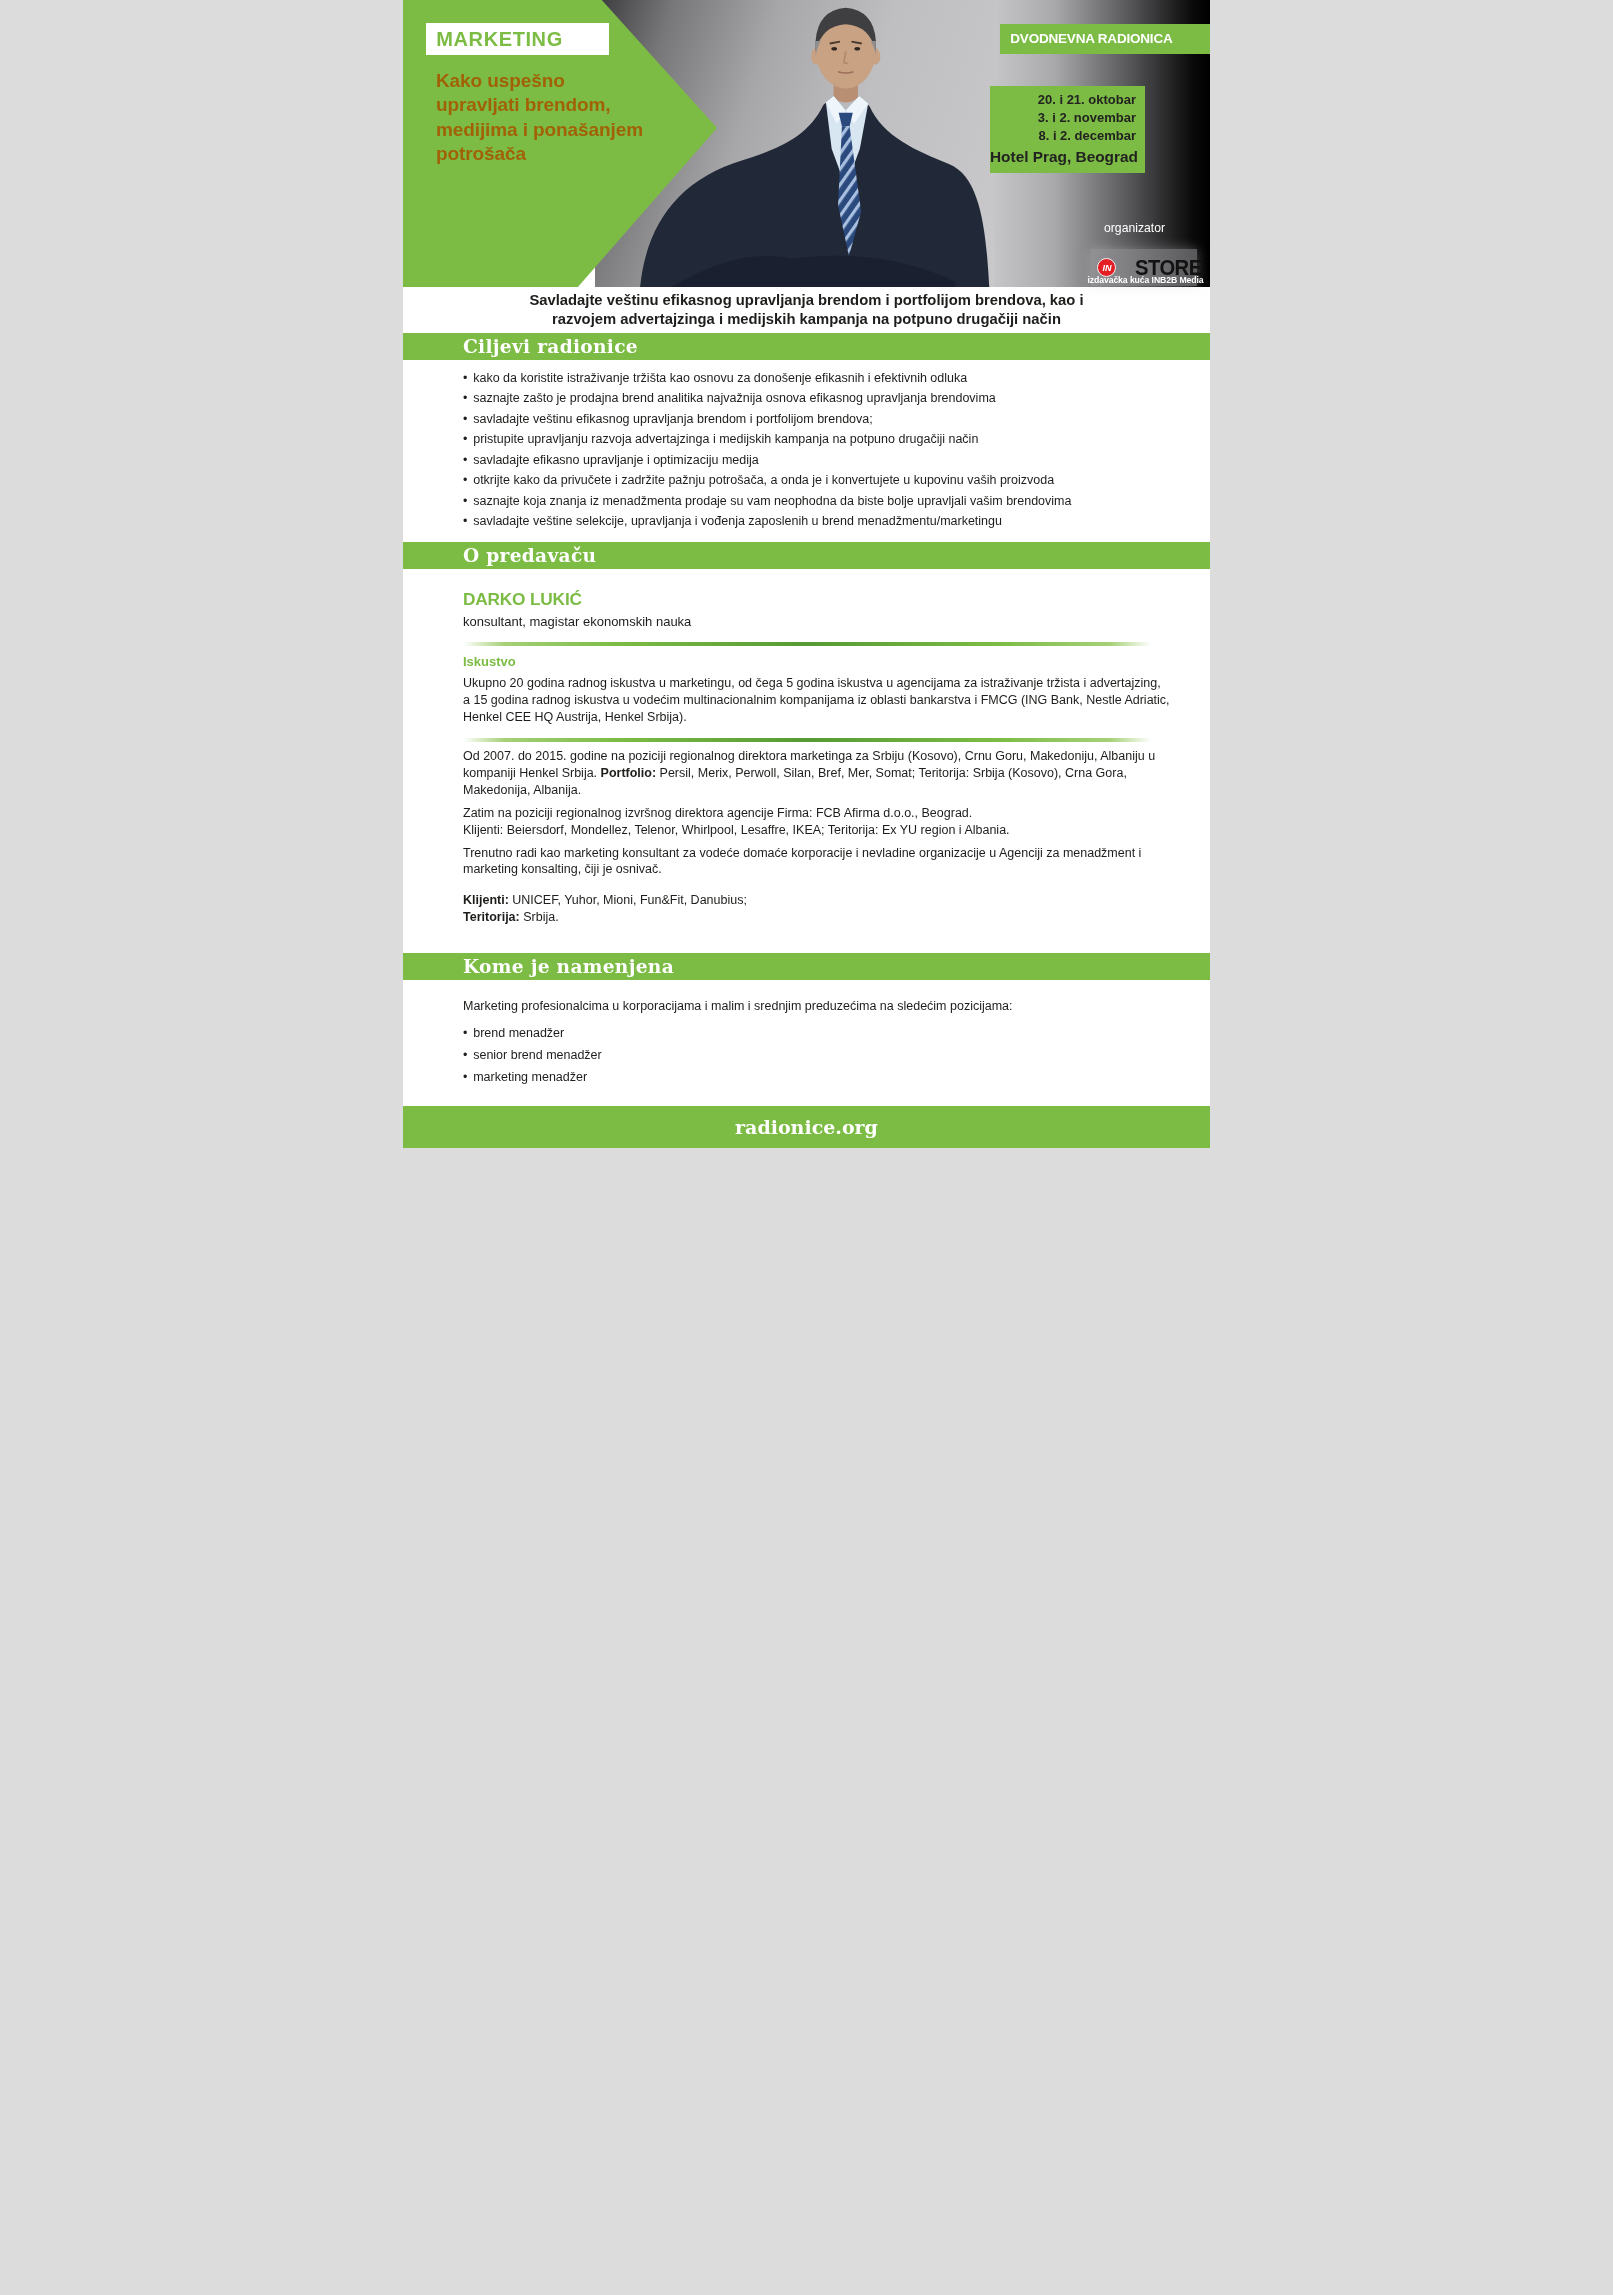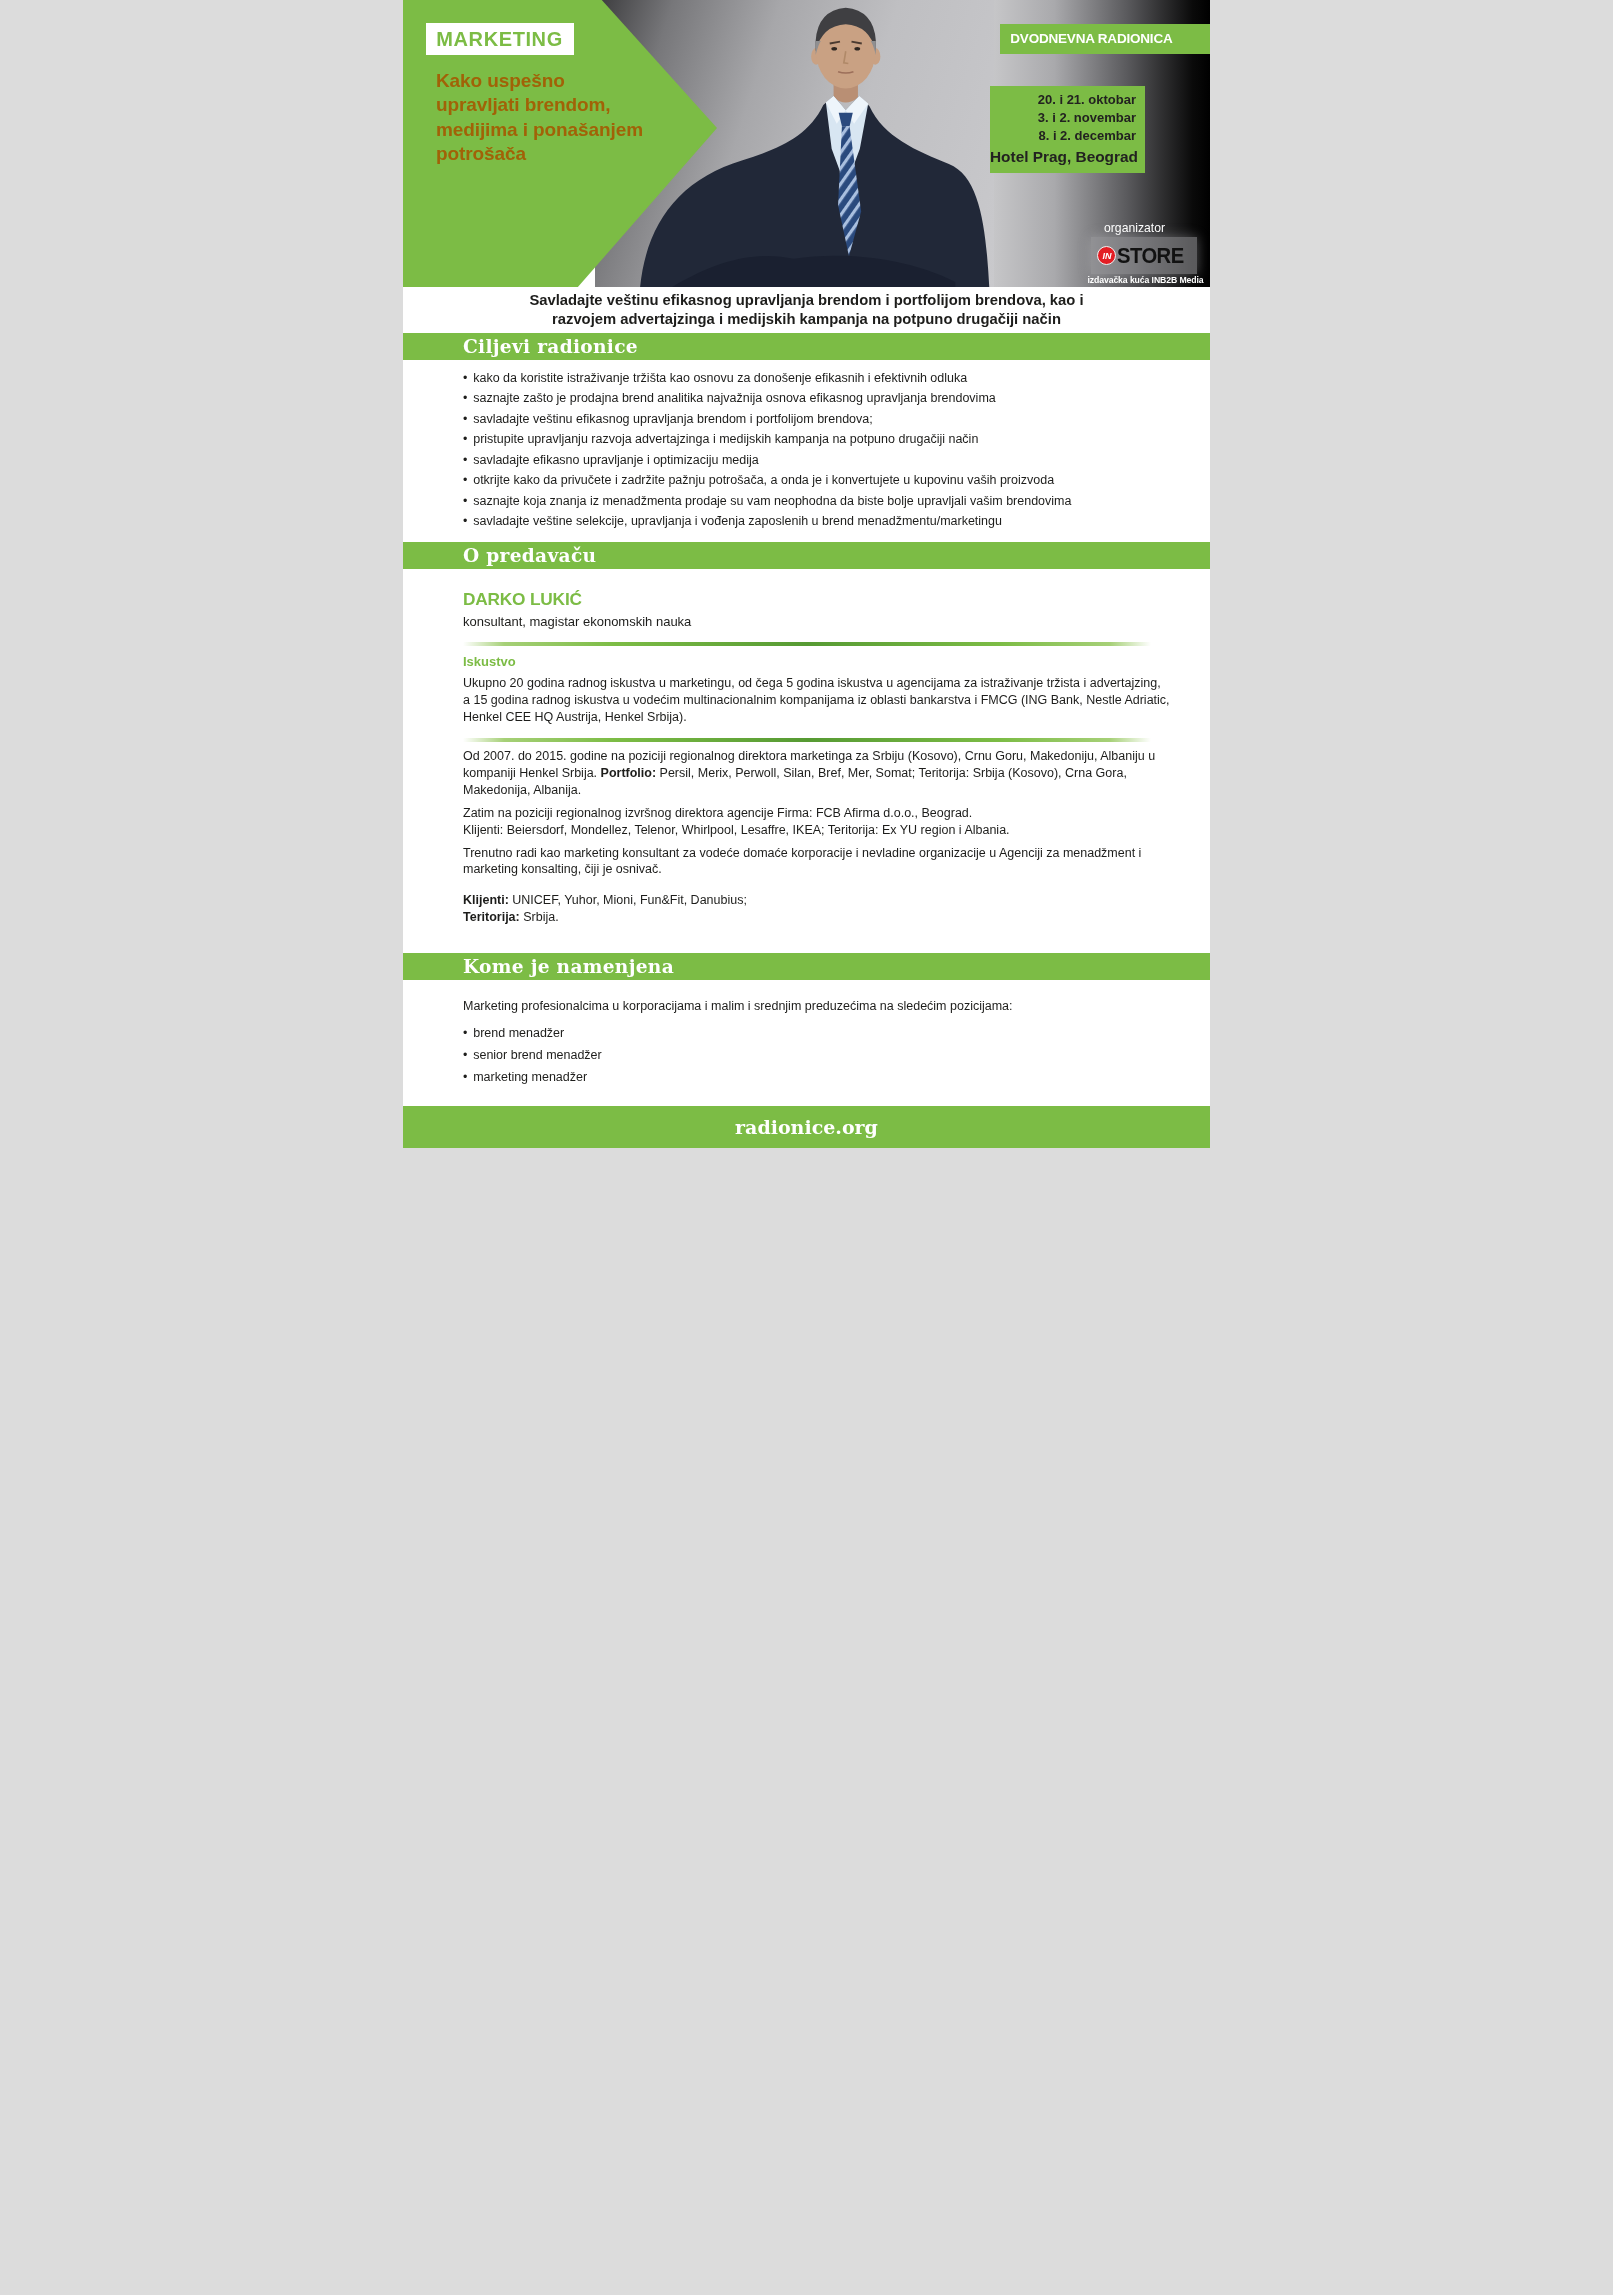--- a/index.html
+++ b/index.html
@@ -21,21 +21,21 @@
   }
   .right-panel{
     position:absolute; left:591px; top:0; width:216px; height:287px;
     background:linear-gradient(to right,#c6c6c8 0%,#a9a9ac 28%,#59595c 62%,#0a0a0a 92%,#000 100%);
   }
   .green-arrow{
     position:absolute; left:0; top:0; width:314px; height:287px; background:var(--green);
     clip-path:polygon(0 0, 63.3% 0, 100% 44.6%, 55.7% 100%, 0 100%);
   }
   .marketing-box{
-    position:absolute; left:23px; top:23px; width:148px; height:32px; background:#fff;
+    position:absolute; left:23px; top:23px; width:183px; height:32px; background:#fff;
     display:flex; align-items:center; padding-left:10.3px;
   }
   .marketing-box span{color:var(--green); font-weight:bold; font-size:20px; letter-spacing:0.6px;}
   .hero-title{
     position:absolute; left:33px; top:69px; width:215px;
     color:#a16207; font-weight:bold; font-size:19px; line-height:24.4px; letter-spacing:-0.1px;
   }
   .badge{
     position:absolute; left:597px; top:24px; width:210px; height:29.5px; background:var(--green);
     color:#fff; font-weight:bold; font-size:13.5px; letter-spacing:-0.2px;
@@ -45,23 +45,23 @@
     position:absolute; left:587px; top:86px; width:155px; height:87px; background:var(--green);
     color:#222220; text-align:right; padding:5.1px 9px 0 0;
   }
   .date-line{font-weight:bold; font-size:13px; line-height:18px;}
   .venue{font-weight:bold; font-size:15.4px; line-height:22px; margin-top:1.3px; white-space:nowrap;}
   .organizator{
     position:absolute; right:45px; top:221px; width:128px; text-align:right;
     color:#fff; font-size:12.2px;
   }
   .logo-box{
-    position:absolute; left:688px; top:237px; width:106px; height:37px;
+    position:absolute; left:688px; top:249px; width:106px; height:37px;
     background:rgba(158,158,162,.55); box-shadow:0 0 11.5px rgba(210,210,214,.35);
-    display:flex; align-items:center; justify-content:flex-start; padding-left:6.4px; gap:1px;
+    display:flex; align-items:center; justify-content:flex-start; padding-left:6.4px; gap:19px;
   }
   .in-circle{
     width:19px; height:19px; border-radius:50%; background:var(--red); border:1.3px solid #f2f2f2;
     color:#fff; font-weight:bold; font-style:italic; font-size:9px;
     display:flex; align-items:center; justify-content:center; flex:0 0 auto;
   }
   .store-text{
     font-weight:bold; font-size:22px; color:#121212; letter-spacing:-0.6px;
     transform:scaleX(.92); transform-origin:left center; white-space:nowrap;
   }

